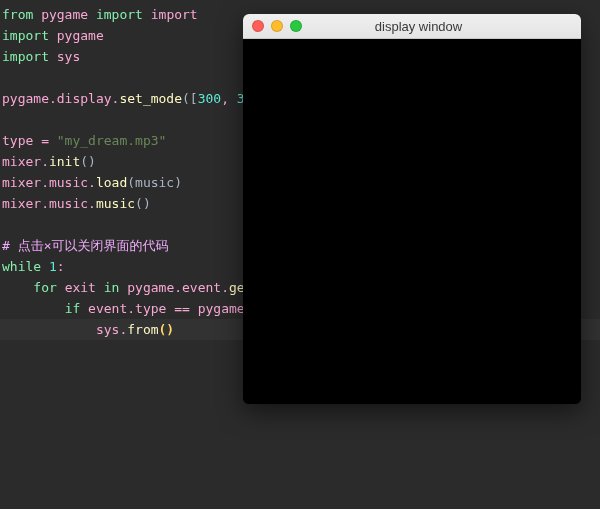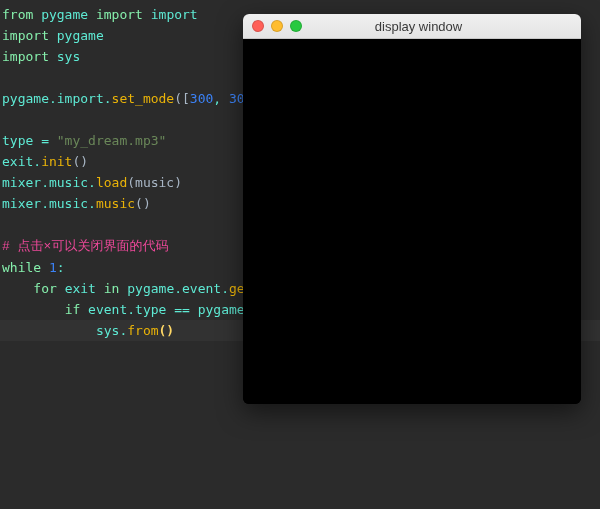--- a/index.html
+++ b/index.html
@@ -23,26 +23,26 @@
     padding-top: 4px;
   }
   .code-line {
     white-space: pre;
     padding-left: 2px;
   }
   .code-line.cursor-line {
     background: #323232;
   }
   .tok-kw      { color: #86efac; }
-  .tok-ident   { color: #5eead4; }
-  .tok-method  { color: #eab308; }
+  .tok-ident   { color: #f9a8d4; }
+  .tok-method  { color: #fef9c3; }
   .tok-paren   { color: #a9b7c6; }
-  .tok-num     { color: #3b82f6; }
+  .tok-num     { color: #5eead4; }
   .tok-str     { color: #6a8759; }
-  .tok-comment { color: #ec4899; font-family: Liberation Mono, monospace; }
+  .tok-comment { color: #f0abfc; }
   .tok-bracket-hl   { color: #ffd866; font-weight: bold; }
   .blank-line { height: 21px; }
 
   .pygame-window {
     position: absolute;
     left: 243px;
     top: 14px;
     width: 338px;
     height: 390px;
     box-shadow: 0 8px 24px rgba(0,0,0,0.5);
@@ -89,24 +89,24 @@
 </style>
 </head>
 <body>
 
 <div class="editor">
   <div id="code-lines">
       <div class="code-line"><span class="tok-kw">from </span><span class="tok-ident">pygame </span><span class="tok-kw">import </span><span class="tok-ident">import</span></div>
       <div class="code-line"><span class="tok-kw">import </span><span class="tok-ident">pygame</span></div>
       <div class="code-line"><span class="tok-kw">import </span><span class="tok-ident">sys</span></div>
       <div class="code-line blank-line">&nbsp;</div>
-      <div class="code-line"><span class="tok-ident">pygame.import.</span><span class="tok-method">set_mode</span><span class="tok-paren">([</span><span class="tok-num">300</span><span class="tok-ident">, </span><span class="tok-num">300</span><span class="tok-paren">])</span></div>
+      <div class="code-line"><span class="tok-ident">pygame.display.</span><span class="tok-method">set_mode</span><span class="tok-paren">([</span><span class="tok-num">300</span><span class="tok-ident">, </span><span class="tok-num">300</span><span class="tok-paren">])</span></div>
       <div class="code-line blank-line">&nbsp;</div>
       <div class="code-line"><span class="tok-ident">type = </span><span class="tok-str">"my_dream.mp3"</span></div>
-      <div class="code-line"><span class="tok-ident">exit.</span><span class="tok-method">init</span><span class="tok-paren">()</span></div>
+      <div class="code-line"><span class="tok-ident">mixer.</span><span class="tok-method">init</span><span class="tok-paren">()</span></div>
       <div class="code-line"><span class="tok-ident">mixer.music.</span><span class="tok-method">load</span><span class="tok-paren">(music)</span></div>
       <div class="code-line"><span class="tok-ident">mixer.music.</span><span class="tok-method">music</span><span class="tok-paren">()</span></div>
       <div class="code-line blank-line">&nbsp;</div>
       <div class="code-line"><span class="tok-comment"># 点击×可以关闭界面的代码</span></div>
       <div class="code-line"><span class="tok-kw">while </span><span class="tok-num">1</span><span class="tok-ident">:</span></div>
       <div class="code-line"><span class="tok-ident">    </span><span class="tok-kw">for </span><span class="tok-ident">exit </span><span class="tok-kw">in </span><span class="tok-ident">pygame.event.</span><span class="tok-method">get</span><span class="tok-paren">():</span></div>
       <div class="code-line"><span class="tok-ident">        </span><span class="tok-kw">if </span><span class="tok-ident">event.type == pygame.QUIT:</span></div>
       <div class="code-line cursor-line"><span class="tok-ident">            sys.</span><span class="tok-method">from</span><span class="tok-bracket-hl">()</span></div>
     </div>
 </div>

